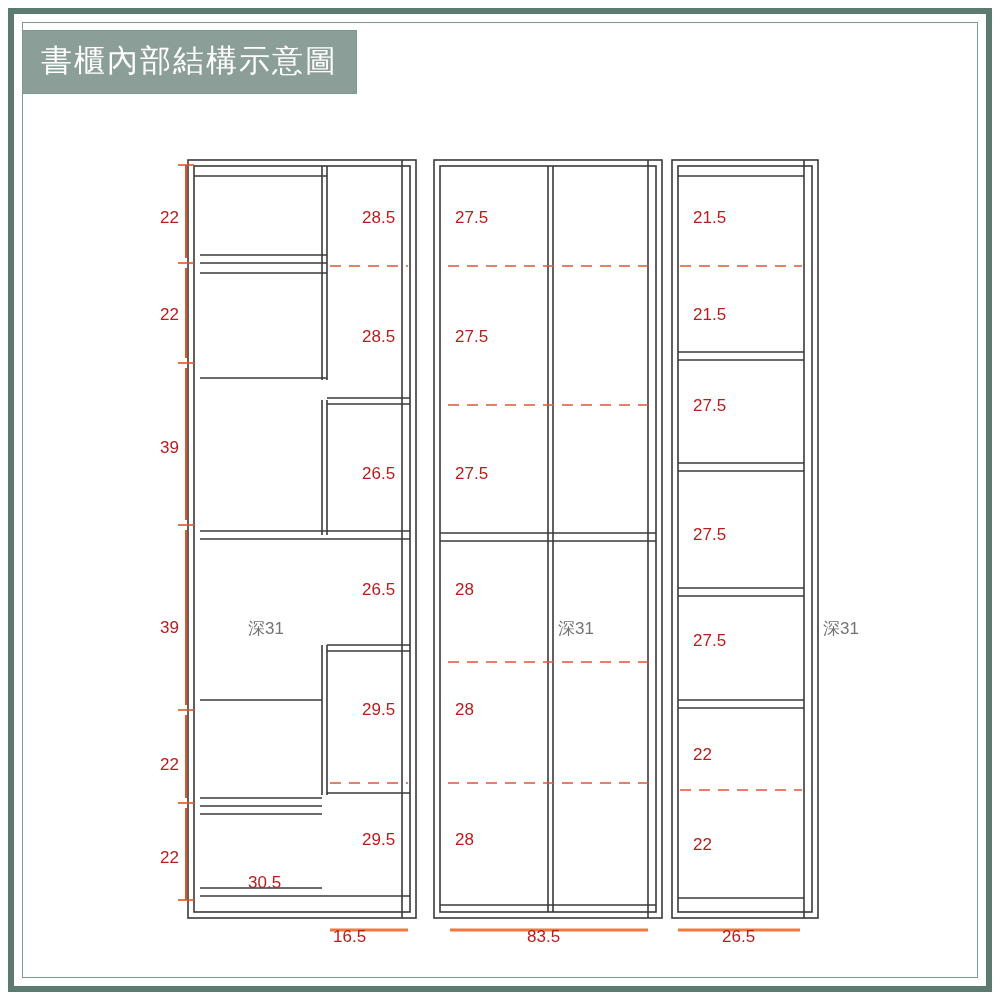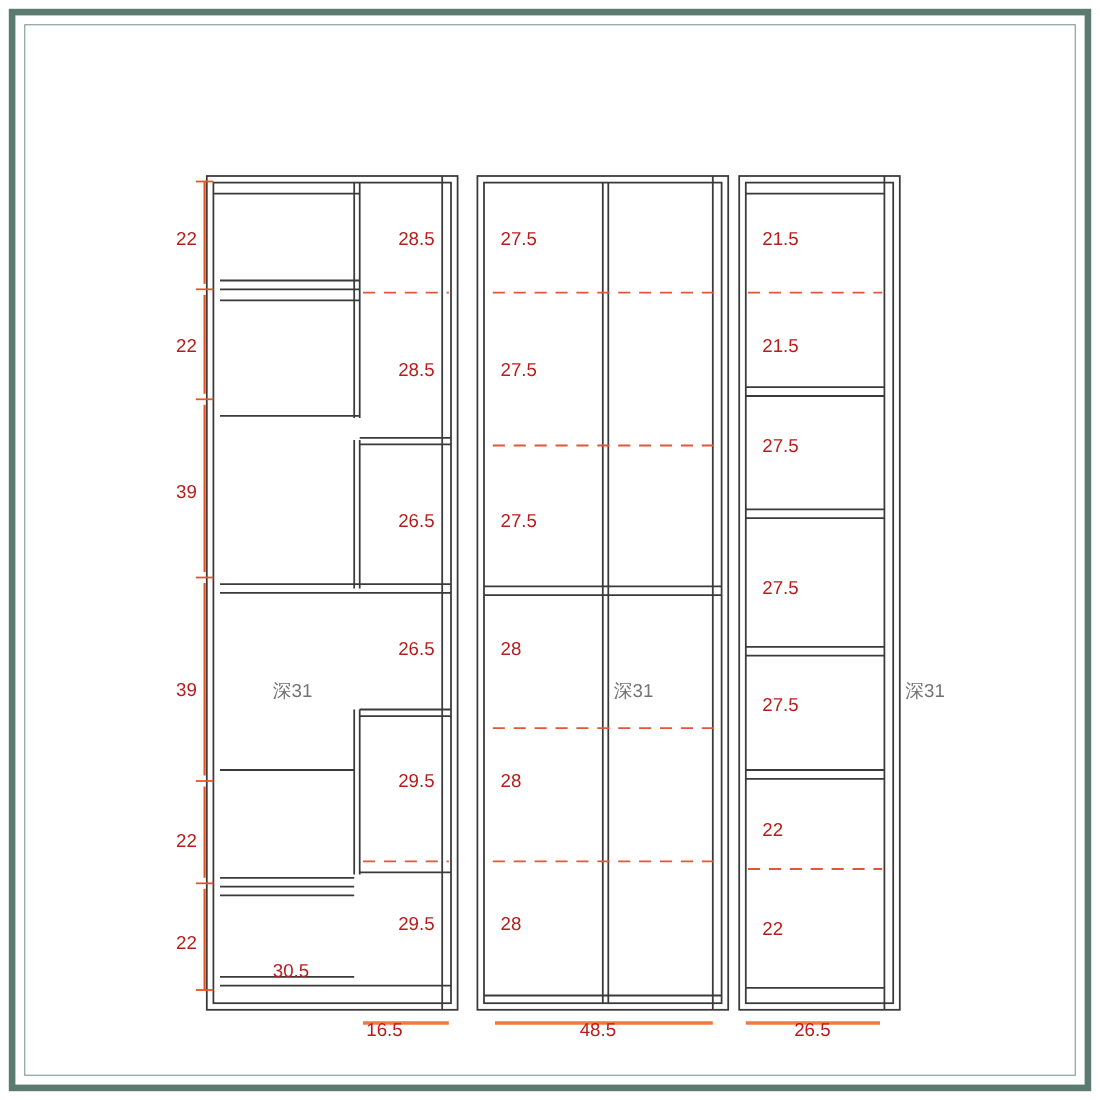--- a/index.html
+++ b/index.html
@@ -48,20 +48,23 @@
   .lbl.depth{color:#737373;font-size:17px;}
 </style>
 </head>
 <body>
 
 <div id="stage">
 
   <div class="frame-outer"></div>
   <div class="frame-inner"></div>
 
+  <div class="title-box">
+    <span>書櫃內部結構示意圖</span>
+  </div>
 
   <svg id="drawing" viewBox="0 0 1000 1000">
     <g stroke="#3a3a3a" fill="none" stroke-width="1.6">
 
       <rect x="188" y="160" width="228" height="758"></rect>
       <rect x="194" y="166" width="216" height="746"></rect>
 
       <line x1="402" y1="160" x2="402" y2="918"></line>
 
       <line x1="322" y1="166" x2="322" y2="380"></line>
@@ -189,17 +192,17 @@
     <div class="lbl" style="left:693px;top:396px;">27.5</div>
     <div class="lbl" style="left:693px;top:525px;">27.5</div>
     <div class="lbl" style="left:693px;top:631px;">27.5</div>
     <div class="lbl" style="left:693px;top:745px;">22</div>
     <div class="lbl" style="left:693px;top:835px;">22</div>
     <div class="lbl depth" style="left:823px;top:617px;">深31</div>
   </div>
 
   <div>
     <div class="lbl" style="left:333px;top:927px;">16.5</div>
-    <div class="lbl" style="left:527px;top:927px;">48.5</div>
+    <div class="lbl" style="left:527px;top:927px;">83.5</div>
     <div class="lbl" style="left:722px;top:927px;">26.5</div>
   </div>
 
 </div>
 
 </body></html>

